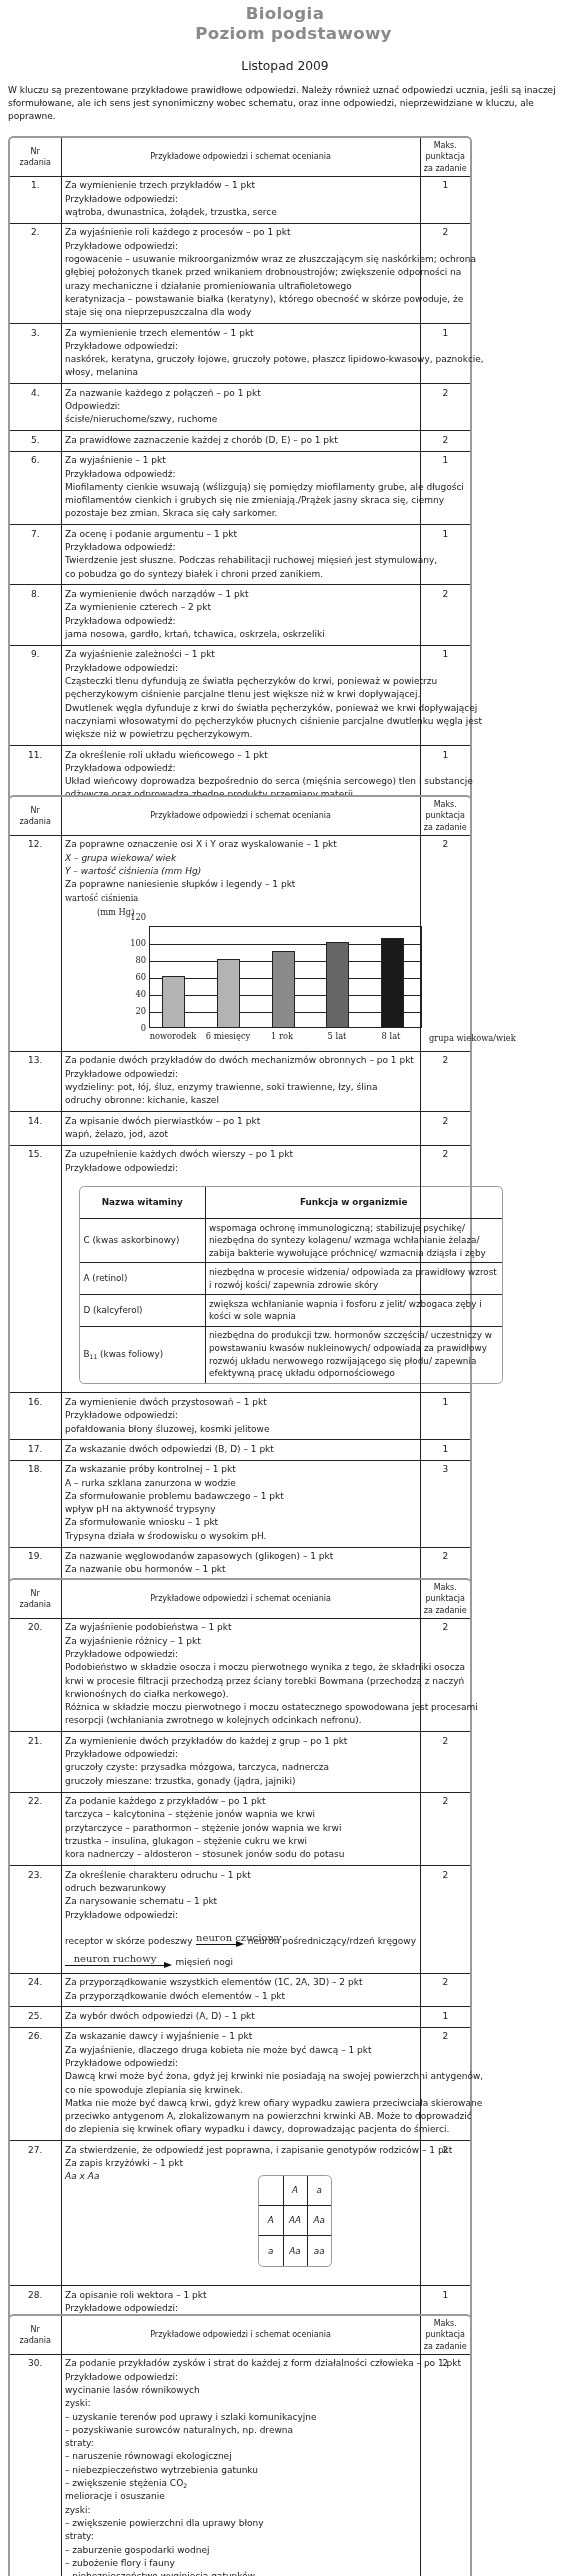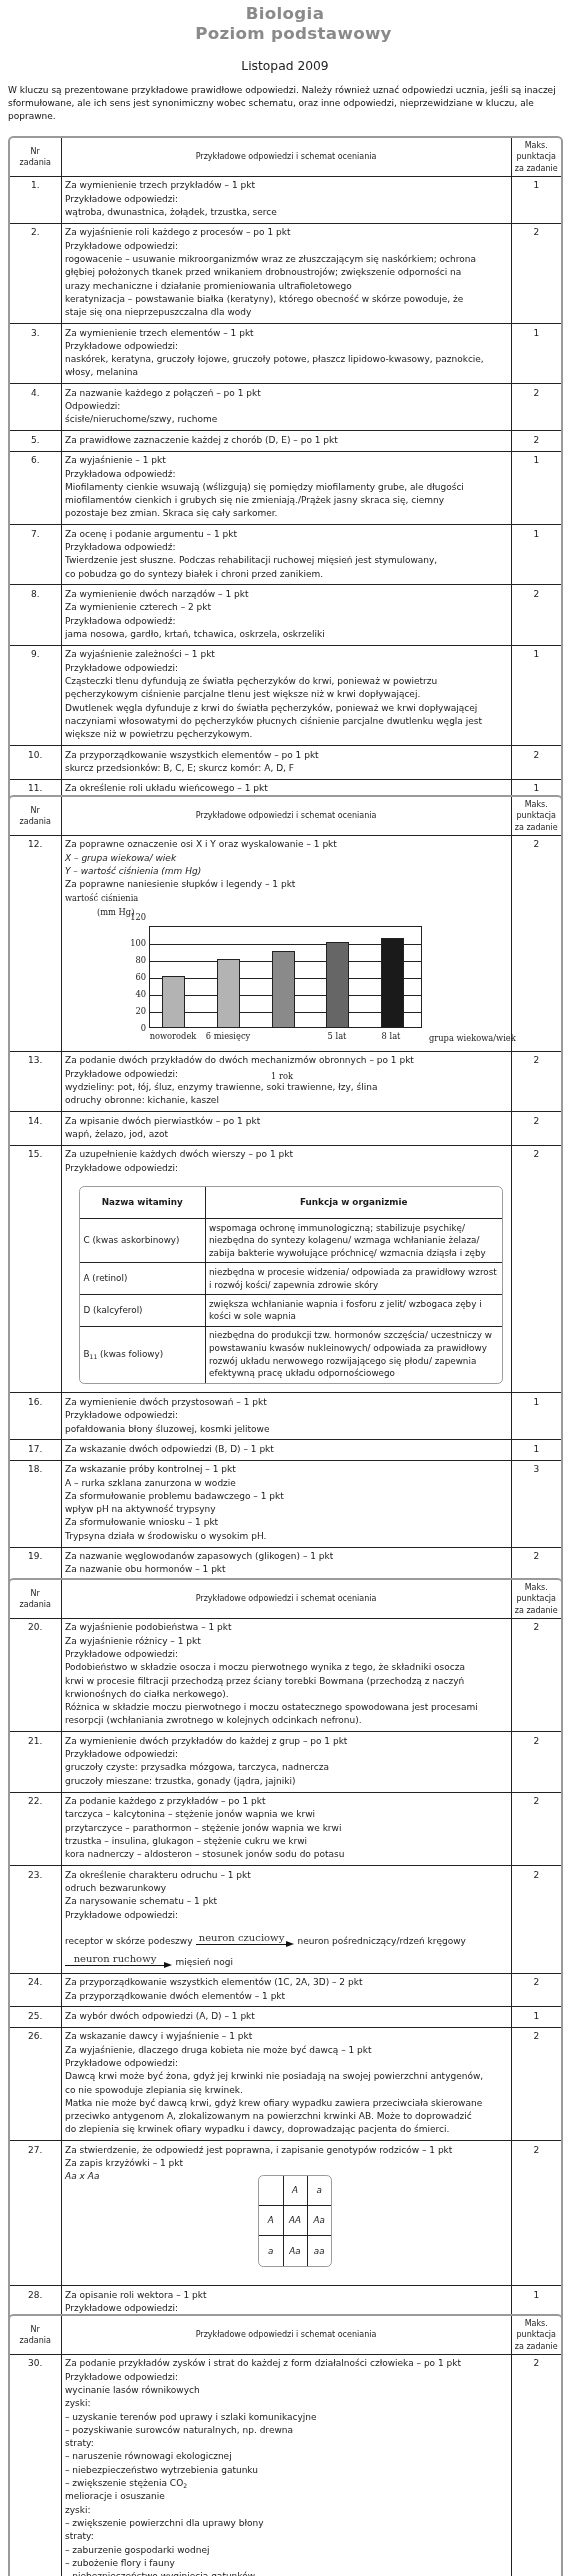--- a/index.html
+++ b/index.html
@@ -22,21 +22,21 @@
   .doc-title.t2 { top: 24px; padding-left: 17px; }
   .doc-date {
     position: absolute; left: 0; width: 570px; top: 60px; text-align: center;
     font-size: 12.3px; color: #222;
   }
   .intro {
     position: absolute; left: 8px; width: 555px; top: 84px;
     font-size: 9px; line-height: 13px; color: #111;
   }
   .tbl {
-    position: absolute; left: 8px; width: 555px;
+    position: absolute; left: 8px; width: 464px;
     border: 2.6px solid #9a9a9a; border-radius: 5.3px;
     background: #fff;
   }
   .tbl table { width: 100%; border-collapse: collapse; table-layout: fixed; }
   .tbl td, .tbl th {
     border: 0.9px solid #222; vertical-align: top; font-weight: normal;
   }
   .tbl tr:first-child td, .tbl tr:first-child th { border-top: none; }
   .tbl tr:last-child td { border-bottom: none; }
   .tbl td:first-child, .tbl th:first-child { border-left: none; }
@@ -208,28 +208,20 @@
           <td class="body">
             <span class="line">Za wyjaśnienie zależności – 1 pkt</span>
             <span class="line">Przykładowe odpowiedzi:</span>
             <span class="line">Cząsteczki tlenu dyfundują ze światła pęcherzyków do krwi, ponieważ w powietrzu</span>
             <span class="line">pęcherzykowym ciśnienie parcjalne tlenu jest większe niż w krwi dopływającej.</span>
             <span class="line">Dwutlenek węgla dyfunduje z krwi do światła pęcherzyków, ponieważ we krwi dopływającej</span>
             <span class="line">naczyniami włosowatymi do pęcherzyków płucnych ciśnienie parcjalne dwutlenku węgla jest</span>
             <span class="line">większe niż w powietrzu pęcherzykowym.</span>
           </td>
           <td class="pts">1</td>
-        </tr>
-        <tr>
-          <td class="nr">10.</td>
-          <td class="body">
-            <span class="line">Za przyporządkowanie wszystkich elementów – po 1 pkt</span>
-            <span class="line">skurcz przedsionków: B, C, E; skurcz komór: A, D, F</span>
-          </td>
-          <td class="pts">2</td>
         </tr>
         <tr>
           <td class="nr">11.</td>
           <td class="body">
             <span class="line">Za określenie roli układu wieńcowego – 1 pkt</span>
             <span class="line">Przykładowa odpowiedź:</span>
             <span class="line">Układ wieńcowy doprowadza bezpośrednio do serca (mięśnia sercowego) tlen i substancje</span>
             <span class="line">odżywcze oraz odprowadza zbędne produkty przemiany materii.</span>
           </td>
           <td class="pts">1</td>
@@ -285,21 +277,21 @@
                 <div class="gridline" style="top: 85px;"></div>
                 <div class="bar" style="left: 12.4px; height: 51px; background: rgb(179, 179, 179);"></div>
                 <div class="bar" style="left: 67px; height: 68px; background: rgb(179, 179, 179);"></div>
                 <div class="bar" style="left: 122px; height: 76px; background: rgb(138, 138, 138);"></div>
                 <div class="bar" style="left: 176px; height: 85px; background: rgb(102, 102, 102);"></div>
                 <div class="bar" style="left: 231px; height: 89px; background: rgb(26, 26, 26);"></div>
               </div>
     <div class="chart-xticks">
                 <div class="xtick" style="left: 108px;">noworodek</div>
                 <div class="xtick" style="left: 163px;">6 miesięcy</div>
-                <div class="xtick" style="left: 217px; margin-top: 40px;">1 rok</div>
+                <div class="xtick" style="left: 217px;">1 rok</div>
                 <div class="xtick" style="left: 272px;">5 lat</div>
                 <div class="xtick" style="left: 326px;">8 lat</div>
               </div>
     <div class="xlab">grupa wiekowa/wiek</div>
   </div>
 </td>
           <td class="pts">2</td>
         </tr>
         <tr>
           <td class="nr">13.</td>

